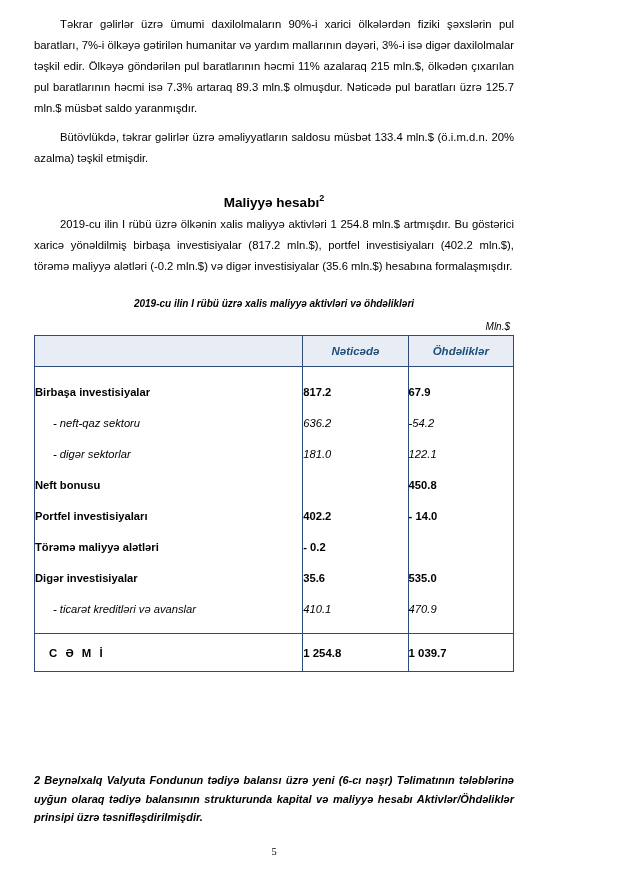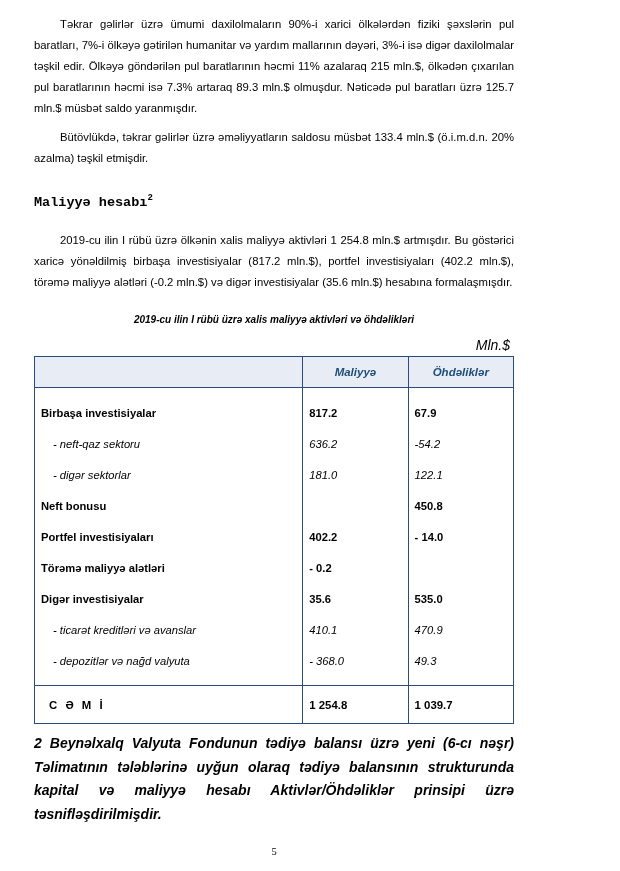--- a/index.html
+++ b/index.html
@@ -25,42 +25,43 @@
   p.body-par {
     font-family: "Liberation Sans", sans-serif;
     font-size: 11.3px;
     line-height: 1.85;
     text-align: justify;
     margin: 0 0 9px 0;
     text-indent: 26px;
   }
 
   h2.section-title {
-    font-family: Liberation Mono, monospace;
+    font-family: Liberation Sans, sans-serif;
     font-size: 13.5px;
     font-weight: bold;
-    margin: 24px 0 20px 0;
+    text-align: center;
+    margin: 24px 0 4px 0;
   }
   h2.section-title sup {
     font-size: 9px;
     font-weight: bold;
   }
 
   .table-caption {
     font-family: "Liberation Sans", sans-serif;
     font-size: 10px;
     font-weight: bold;
     font-style: italic;
     text-align: center;
     margin: 22px 0 12px 0;
   }
 
   .unit-line {
     font-family: "Liberation Sans", sans-serif;
-    font-size: 14px;
+    font-size: 10px;
     font-style: italic;
     text-align: right;
     margin: 0 4px 3px 0;
   }
 
   table.fin {
     width: 100%;
     border-collapse: collapse;
     table-layout: fixed;
     font-family: "Liberation Sans", sans-serif;
@@ -80,21 +81,21 @@
     text-align: center;
     padding: 5px 2px;
     height: 20px;
   }
   table.fin thead th.blank { background: #e8edf5; }
 
   table.fin td {
     border-left: 1px solid #2c4b78;
     border-right: 1px solid #2c4b78;
     font-size: 11.2px;
-    padding: 6px 6px;
+    padding: 6px 0;
     vertical-align: middle;
     height: 19px;
   }
   table.fin td.label { text-align: left; }
   table.fin td.num { text-align: left; }
 
   tr.main td.label { font-weight: bold; }
   tr.main td.num { font-weight: bold; }
   tr.sub td.label { font-style: italic; padding-left: 18px; }
   tr.sub td.num { font-style: italic; }
@@ -110,21 +111,21 @@
   tr.total td.label { letter-spacing: 2.5px; padding-left: 14px; }
 
   tr.spacer td { height: 9px; padding: 0; border-top: none; border-bottom: none; }
 
   .footnote {
     position: absolute;
     left: 34px;
     right: 34px;
     bottom: 44px;
     font-family: "Liberation Sans", sans-serif;
-    font-size: 14px;
+    font-size: 11px;
     font-weight: bold;
     font-style: italic;
     line-height: 1.7;
     text-align: justify;
   }
   .footnote .fn-num { font-weight: bold; }
 
   .page-number {
     position: absolute;
     left: 0;
@@ -153,21 +154,21 @@
 
   <table class="fin">
     <colgroup>
       <col class="c0">
       <col class="c1">
       <col class="c2">
     </colgroup>
     <thead>
       <tr>
         <th class="blank"></th>
-        <th>Maliyyə</th>
+        <th>Nəticədə</th>
         <th>Öhdəliklər</th>
       </tr>
     </thead>
     <tbody>
       <tr class="spacer">
           <td></td>
           <td></td>
           <td></td>
         </tr>
 
@@ -204,25 +205,20 @@
       <tr class="main">
         <td class="label">Digər investisiyalar</td>
         <td class="num">35.6</td>
         <td class="num">535.0</td>
       </tr>
       <tr class="sub">
         <td class="label">- ticarət kreditləri və avanslar</td>
         <td class="num">410.1</td>
         <td class="num">470.9</td>
       </tr>
-      <tr class="sub">
-        <td class="label">- depozitlər və nağd valyuta</td>
-        <td class="num">- 368.0</td>
-        <td class="num">49.3</td>
-      </tr>
 
       <tr class="spacer">
           <td></td>
           <td></td>
           <td></td>
         </tr>
 
       <tr class="total">
         <td class="label">C Ə M İ</td>
         <td class="num">1 254.8</td>

